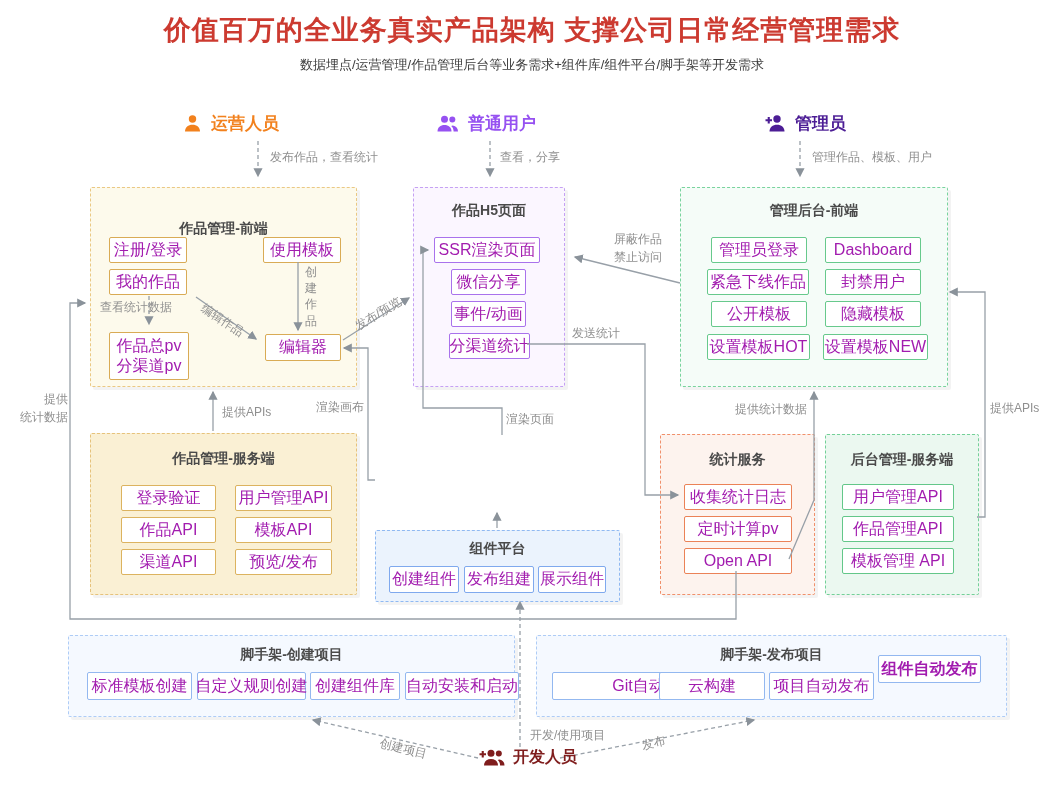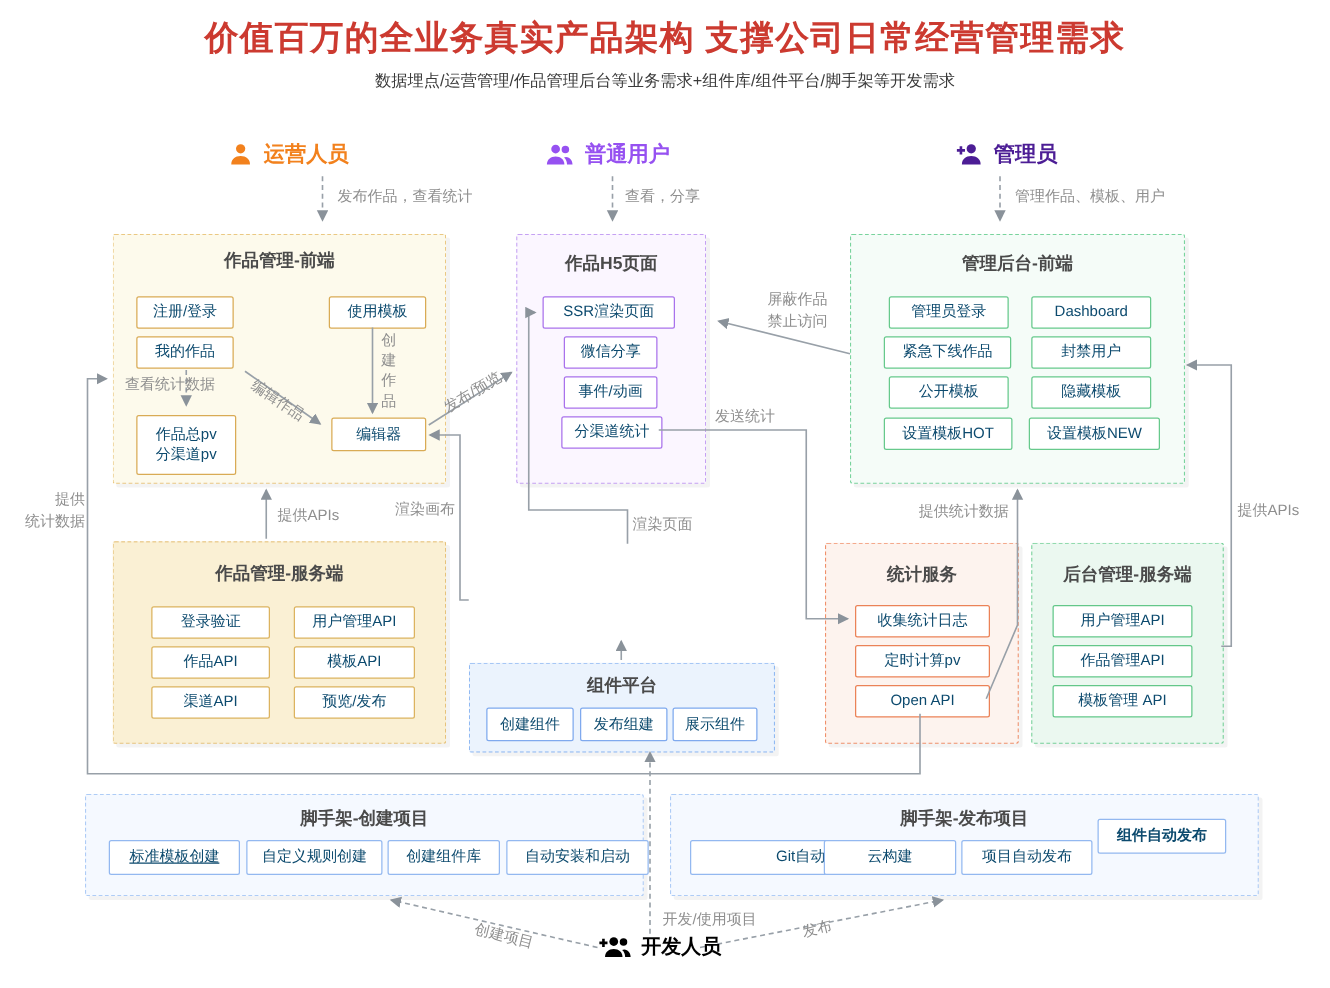--- a/index.html
+++ b/index.html
@@ -10,21 +10,21 @@
   .page-subtitle{position:absolute;top:56px;left:0;width:100%;text-align:center;
                  font-size:13px;color:#3a3a3a;}
   .actor{position:absolute;display:flex;align-items:center;gap:8px;font-weight:700;
          font-size:17px;z-index:3;}
   .actor svg{fill:currentColor;display:block;}
   .panel{position:absolute;border:1.5px dashed;border-radius:2px;z-index:1;
          box-shadow:3px 3px 0 rgba(160,160,160,0.12);}
   .ptitle{position:absolute;left:0;right:0;text-align:center;font-weight:700;
           font-size:14px;color:#4a4a4a;}
   .item{position:absolute;background:#fff;border:1px solid;border-radius:2px;
-        font-size:12px;color:#0c4a6e;display:flex;align-items:center;justify-content:center;
+        font-size:16px;color:#a21caf;display:flex;align-items:center;justify-content:center;
         text-align:center;line-height:1.15;white-space:nowrap;}
   .p-yellow-light{background:#fdfaec;border-color:#eac883;}
   .p-yellow-light .item{border-color:#d9ab55;}
   .p-yellow{background:#faf0d4;border-color:#e6c27b;}
   .p-yellow .item{border-color:#dcb35f;}
   .p-purple{background:#fbf6ff;border-color:#c5a1f3;}
   .p-purple .item{border-color:#a972ec;}
   .p-green-light{background:#f5fcf8;border-color:#79d39d;}
   .p-green-light .item{border-color:#67c98c;}
   .p-green{background:#ebf8f0;border-color:#74d098;}
@@ -73,35 +73,35 @@
   <div class="actor" style="left:762px;top:112px;color:#4c1d95;justify-content:flex-end;">
     <span>
       <svg width="25" height="19" viewBox="0 0 24 19">
           <path d="M3 5.2h2.2V3h2.1v2.2h2.2v2.1H7.3v2.2H5.2V7.3H3z"></path>
           <circle cx="14.5" cy="5" r="3.7"></circle>
           <path d="M7 17.5c0-4.2 3.2-6.7 7.5-6.7s7.5 2.5 7.5 6.7z"></path>
         </svg>
     </span>
     <span>管理员</span>
   </div>
-  <div class="actor" style="left:478px;top:747px;color:#000000;font-size:16px;">
+  <div class="actor" style="left:478px;top:747px;color:#7f1d1d;font-size:16px;">
     <span>
       <svg width="27" height="19" viewBox="0 0 26 19">
           <path d="M1 5.2h2.2V3h2.1v2.2h2.2v2.1H5.3v2.2H3.2V7.3H1z"></path>
           <circle cx="12.5" cy="5.2" r="3.5"></circle>
           <path d="M5.5 17.5c0-4 3-6.4 7-6.4s7 2.4 7 6.4z"></path>
           <circle cx="20.3" cy="5.6" r="3"></circle>
           <path d="M20.8 11.5c3.3 .5 5.2 2.8 5.2 6h-4.4c0-2.4-.9-4.4-2.4-5.6z"></path>
         </svg>
     </span>
     <span>开发人员</span>
   </div>
 
   <div class="panel p-yellow-light" style="left:90px;top:187px;width:265px;height:198px;">
-    <div class="ptitle" style="top:12px;">作品管理-前端</div>
+    <div class="ptitle" style="top:32px;">作品管理-前端</div>
     <div class="item" style="left:18px;top:49px;width:76px;height:24px;">注册/登录</div>
     <div class="item" style="left:18px;top:81px;width:76px;height:24px;">我的作品</div>
     <div class="item" style="left:172px;top:49px;width:76px;height:24px;">使用模板</div>
     <div class="item pv-item" style="left:18px;top:144px;width:78px;height:46px;">
       <span>作品总pv</span>
       <span>分渠道pv</span>
     </div>
     <div class="item" style="left:174px;top:146px;width:74px;height:25px;">编辑器</div>
   </div>
 
@@ -152,21 +152,21 @@
 
   <div class="panel p-green" style="left:825px;top:434px;width:152px;height:159px;">
     <div class="ptitle" style="top:16px;">后台管理-服务端</div>
     <div class="item" style="left:16px;top:49px;width:110px;height:24px;">用户管理API</div>
     <div class="item" style="left:16px;top:81px;width:110px;height:24px;">作品管理API</div>
     <div class="item" style="left:16px;top:113px;width:110px;height:24px;">模板管理 API</div>
   </div>
 
   <div class="panel p-blue-light" style="left:68px;top:635px;width:445px;height:80px;">
     <div class="ptitle" style="top:10px;">脚手架-创建项目</div>
-    <div class="item" style="left:18px;top:36px;width:103px;height:26px;text-decoration:underline;">标准模板创建</div>
+    <div class="item" style="left:18px;top:36px;width:103px;height:26px;">标准模板创建</div>
     <div class="item" style="left:128px;top:36px;width:107px;height:26px;">自定义规则创建</div>
     <div class="item" style="left:241px;top:36px;width:88px;height:26px;">创建组件库</div>
     <div class="item" style="left:336px;top:36px;width:112px;height:26px;">自动安装和启动</div>
   </div>
 
   <div class="panel p-blue-light" style="left:536px;top:635px;width:469px;height:80px;">
     <div class="ptitle" style="top:10px;">脚手架-发布项目</div>
     <div class="item" style="left:15px;top:36px;width:101px;height:26px;padding-left:43px;">Git自动化</div>
     <div class="item" style="left:122px;top:36px;width:104px;height:26px;">云构建</div>
     <div class="item" style="left:232px;top:36px;width:103px;height:26px;">项目自动发布</div>

